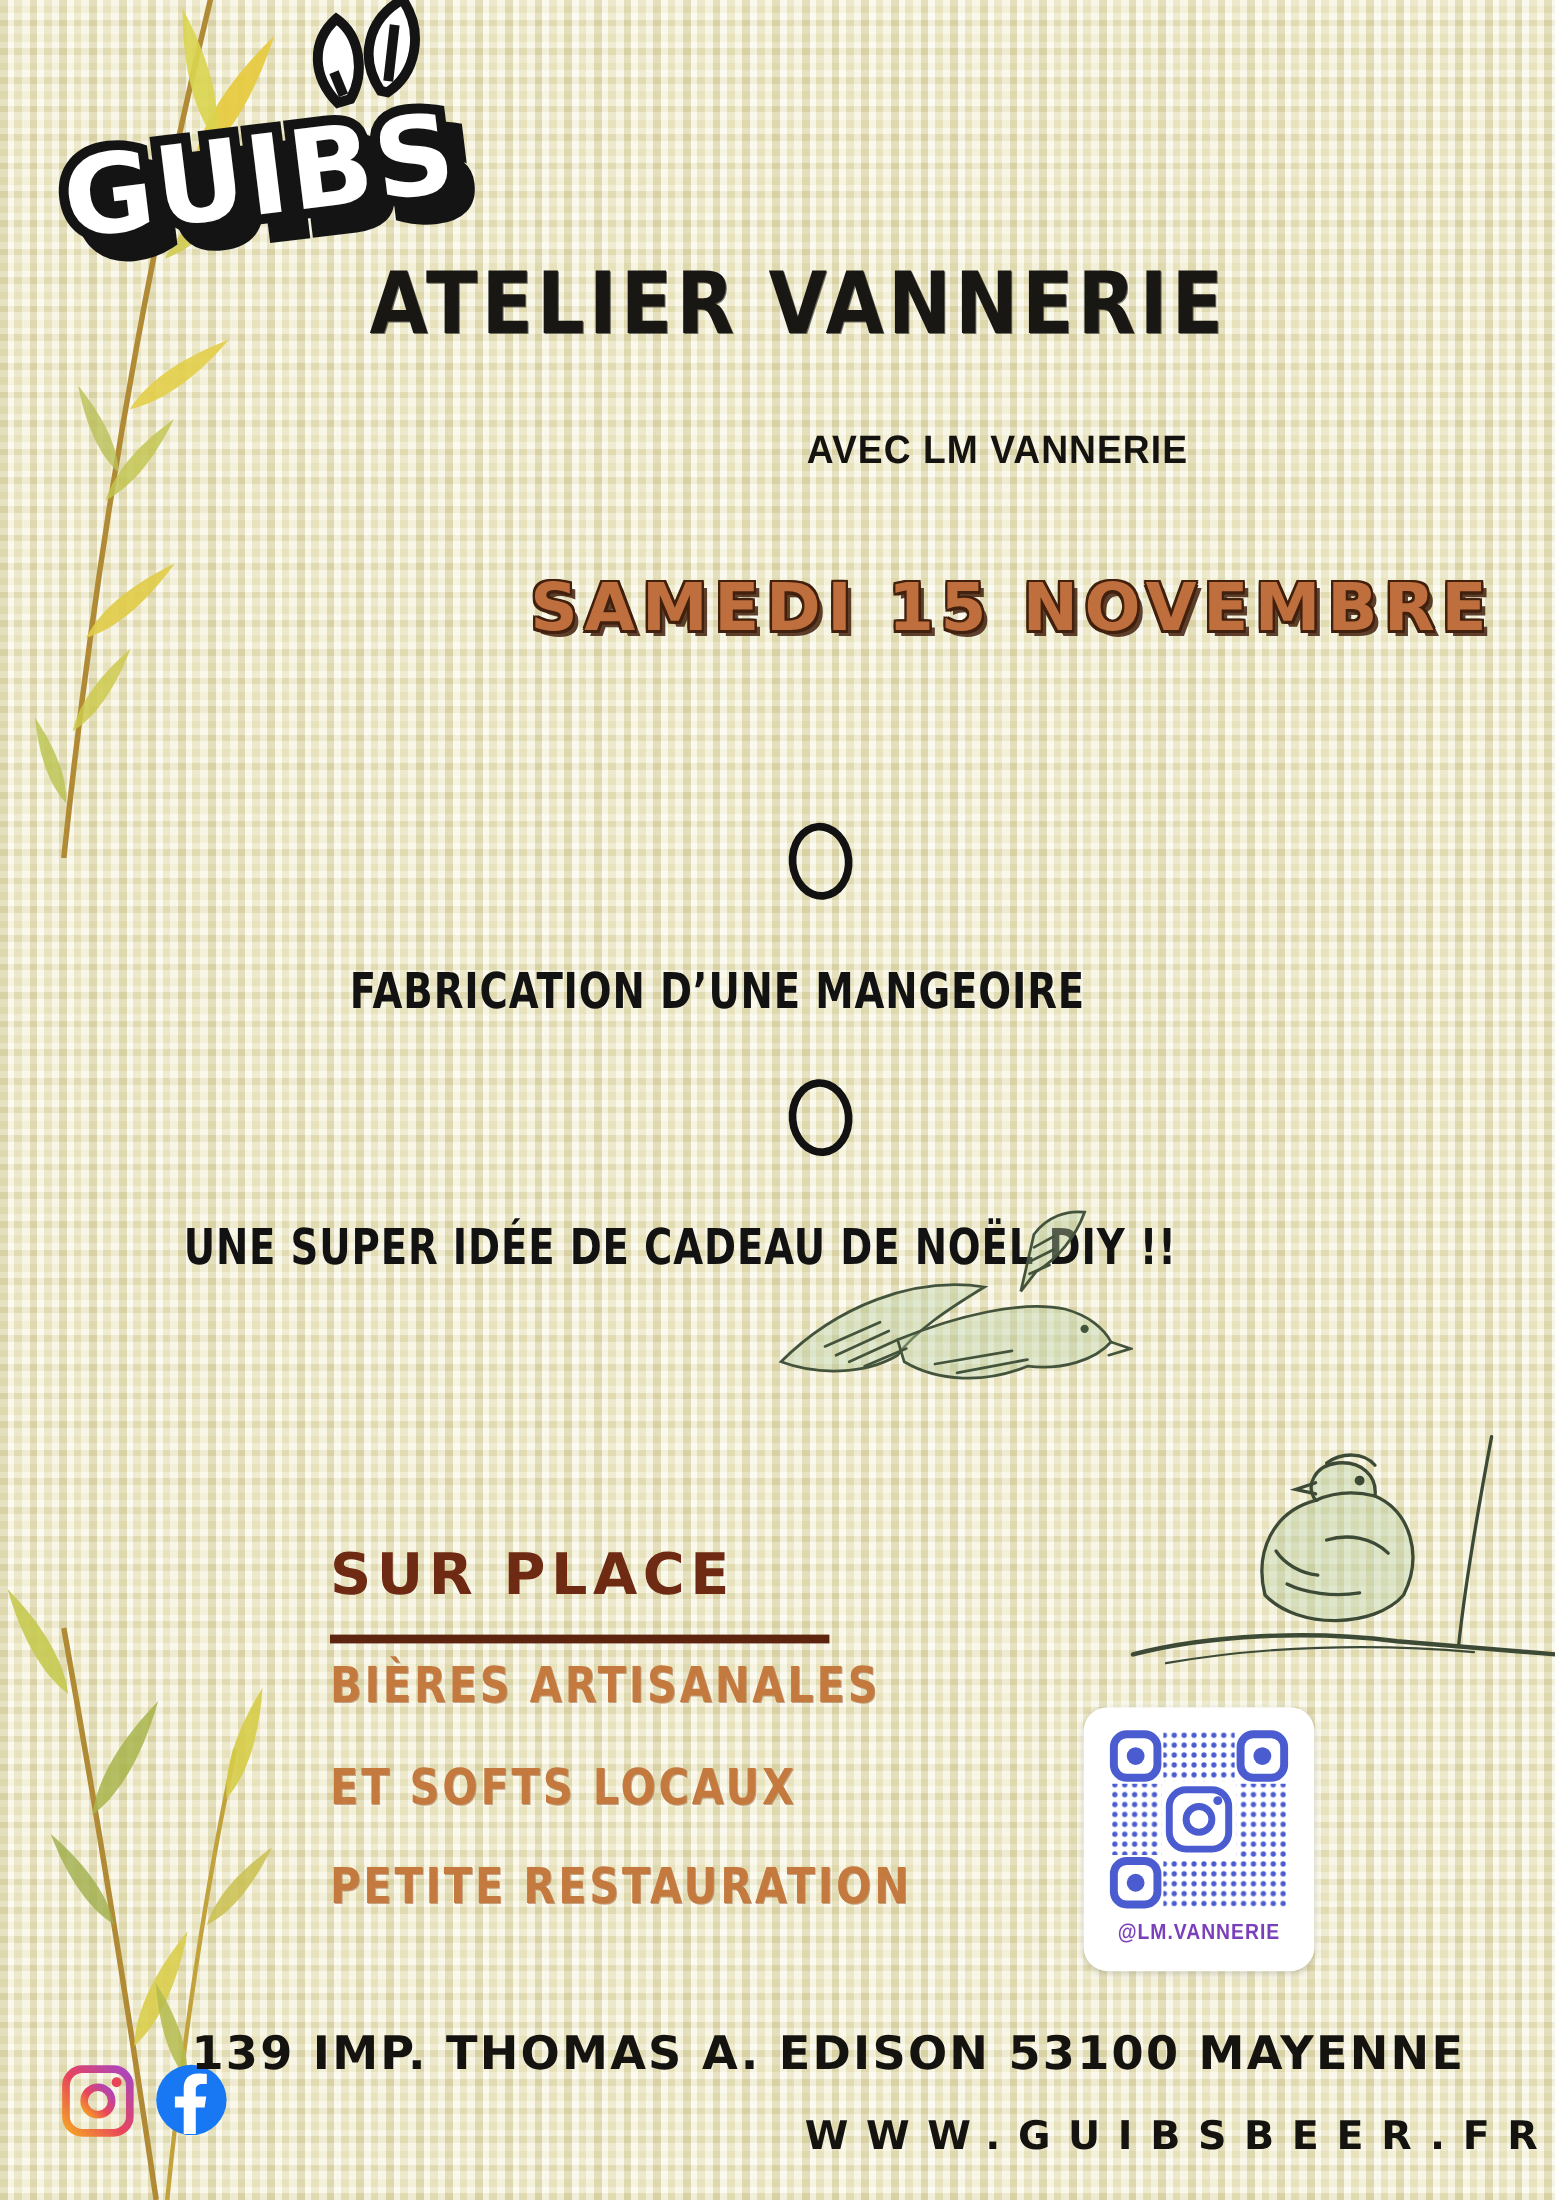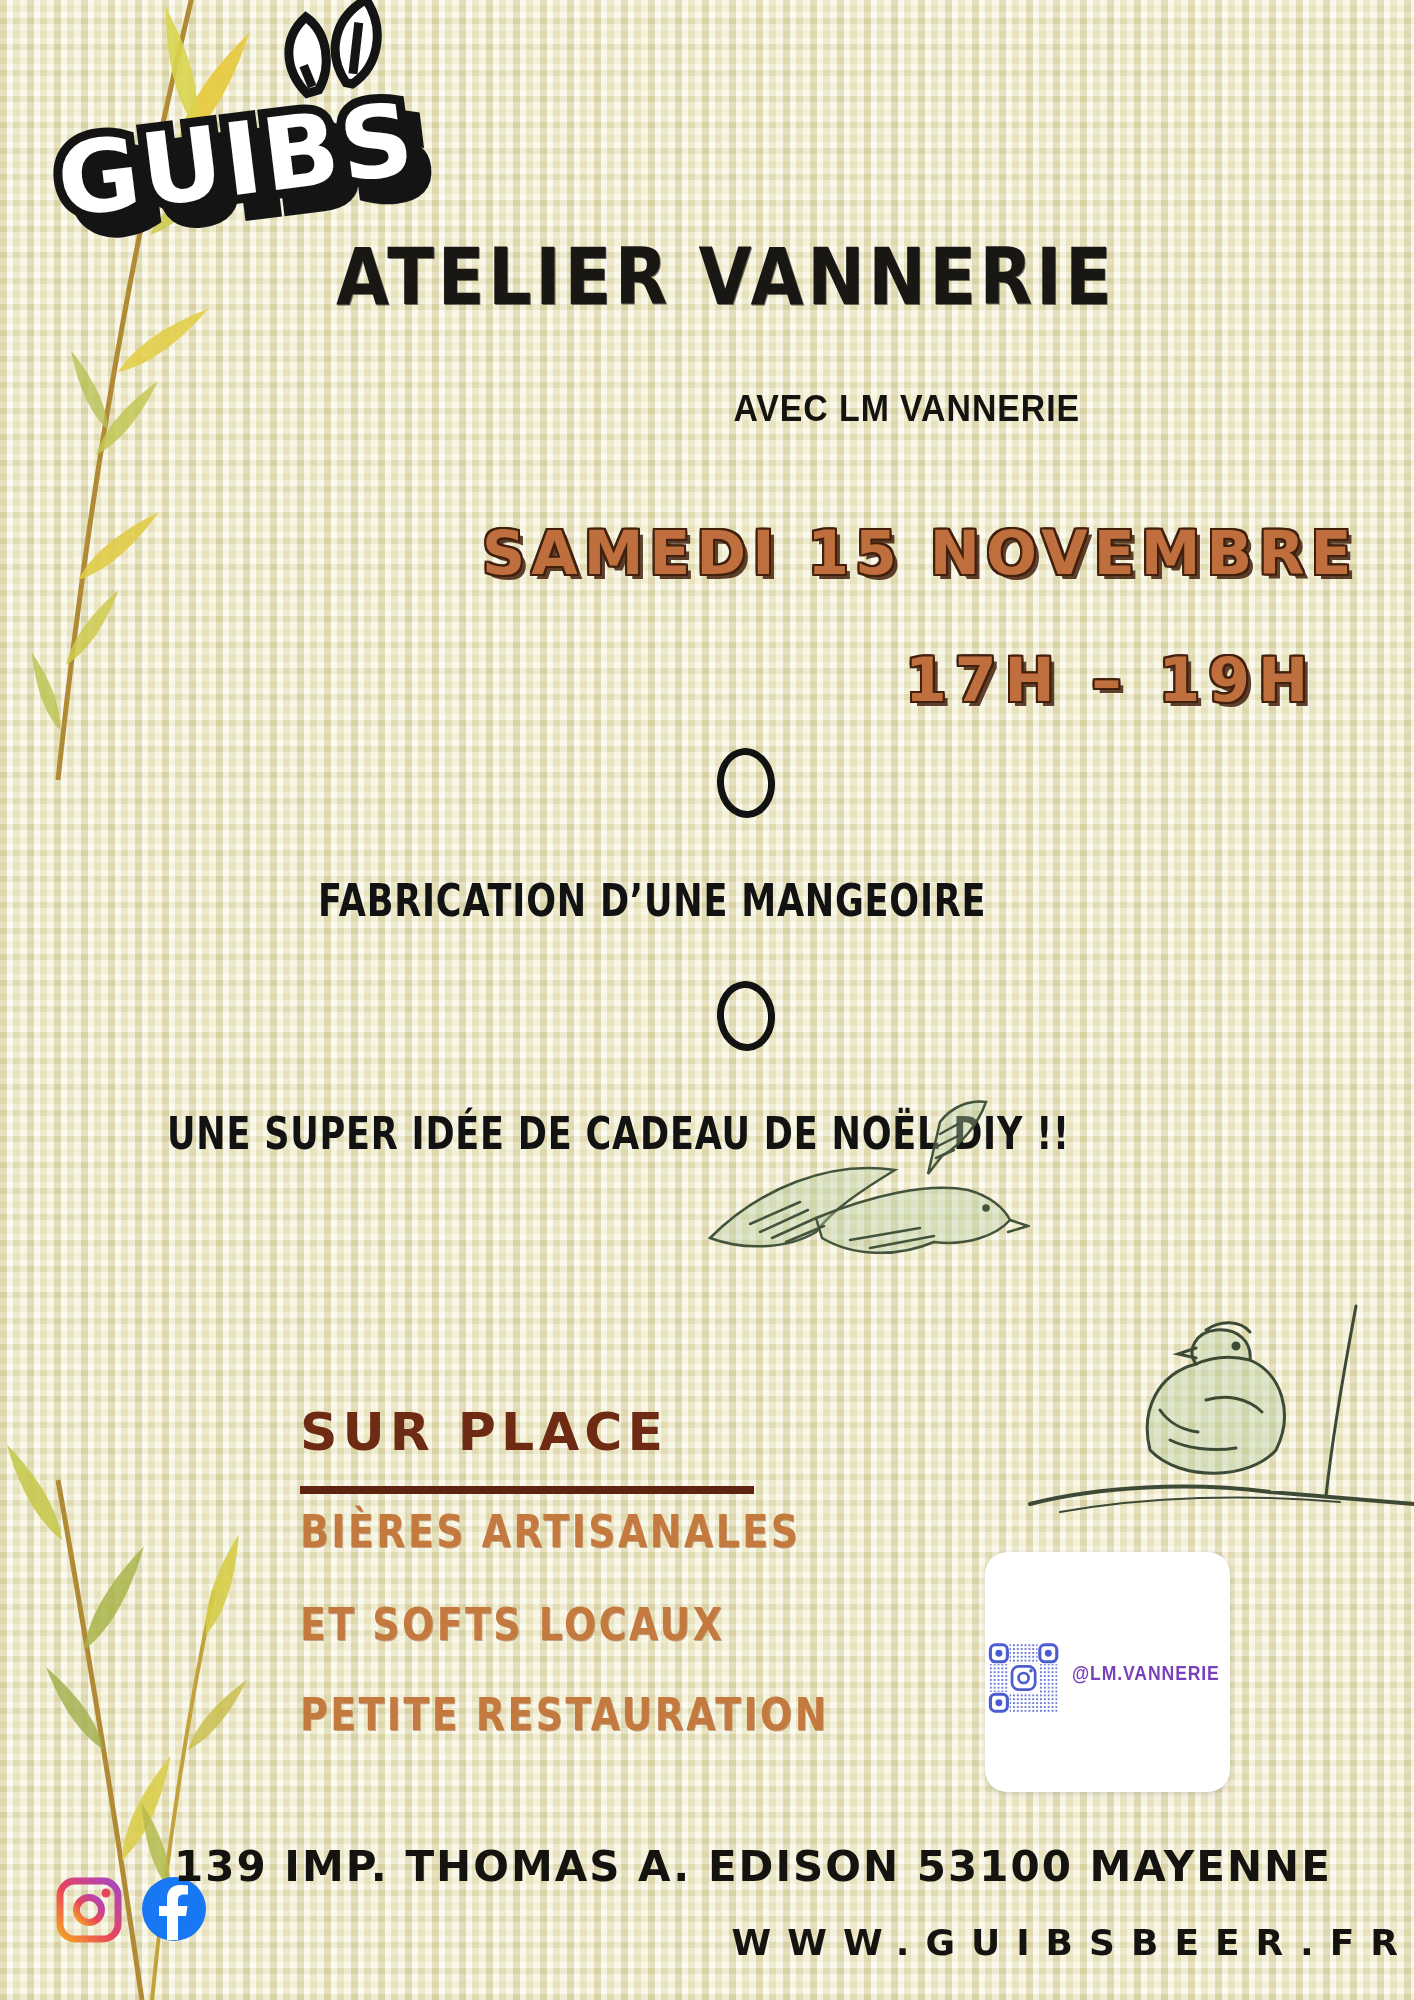--- a/index.html
+++ b/index.html
@@ -69,22 +69,22 @@
     font-size:45px;font-weight:bold;color:#c4793f;letter-spacing:3px;white-space:nowrap;
     transform:scaleX(.84);transform-origin:left top;
     text-shadow:1px 1px 0 rgba(150,85,40,.5);
   }
   .onsite-0{left:300px;top:1505px;}
   .onsite-1{left:300px;top:1598px;}
   .onsite-2{left:300px;top:1688px;}
 
   
   .qr-card{
-    left:985px;top:1552px;width:245px;height:240px;background:#ffffff;border-radius:22px;
-    box-shadow:0 2px 6px rgba(90,90,60,.25);display:flex;flex-direction:row;align-items:center;
+    left:985px;top:1552px;width:210px;height:240px;background:#ffffff;border-radius:22px;
+    box-shadow:0 2px 6px rgba(90,90,60,.25);display:flex;flex-direction:column;align-items:center;
   }
   .qr-svg{margin-top:12px;}
   .qr-handle{
     margin-top:2px;font-size:20px;font-weight:bold;color:#7a3fbb;letter-spacing:1px;
     transform:scaleX(.88);font-family:"Liberation Sans",sans-serif;
   }
 
   
   .address{
     left:0;top:1842px;width:1414px;text-align:center;font-size:42px;font-weight:bold;
@@ -145,21 +145,20 @@
           <path d="M98,34 L86,84" fill="none"></path>
         </g>
       </svg>
     </div>
   </div>
 
   <div class="abs title">ATELIER VANNERIE</div>
   <div class="abs subtitle">AVEC LM VANNERIE</div>
 
   <div class="abs rust date">SAMEDI 15 NOVEMBRE</div>
-  <div class="abs rust time">17H – 19H</div>
 
   <div class="abs bullets">
     <div class="bullet-row">
       <span class="bullet-circle"></span>
       <span class="bullet-text">FABRICATION D’UNE MANGEOIRE</span>
     </div>
     <div class="bullet-row">
       <span class="bullet-circle"></span>
       <span class="bullet-text">UNE SUPER IDÉE DE CADEAU DE NOËL DIY !!</span>
     </div>

